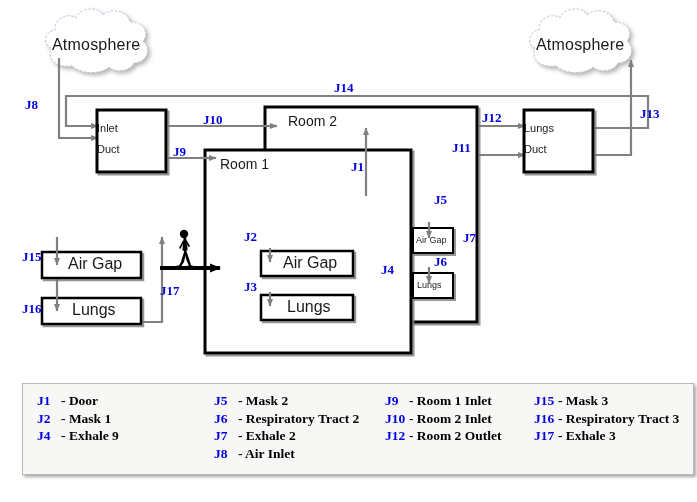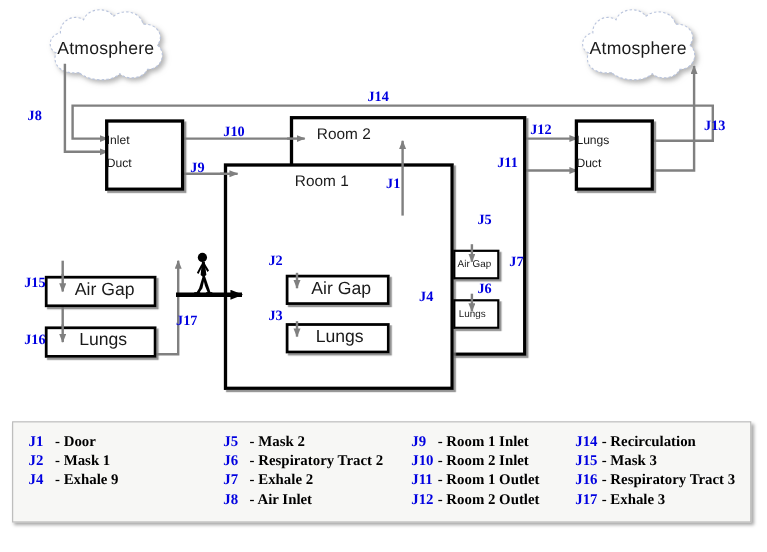--- a/index.html
+++ b/index.html
@@ -55,21 +55,21 @@
     position: absolute;
     font-family: "Liberation Serif", serif;
     font-weight: bold;
     font-size: 13px;
     color: #0000E0;
     white-space: nowrap;
   }
   
   #legend {
     position: absolute;
-    left: 11px;
+    left: 22px;
     top: 383px;
     width: 672px;
     height: 92px;
     background: #f7f7f5;
     border: 1px solid #b8b8b8;
     box-sizing: border-box;
     box-shadow: 2px 2px 3px rgba(0,0,0,0.35);
   }
   .legend-cols {
     display: flex;
@@ -230,21 +230,21 @@
 
   <div class="node-label cloud-label" style="left:52px; top:36px;">Atmosphere</div>
   <div class="node-label cloud-label" style="left:536px; top:36px;">Atmosphere</div>
 
   <div class="node-label duct-label" style="left:97px; top:119px; width:69px;">Inlet</div>
   <div class="node-label duct-label" style="left:97px; top:140px; width:69px;">Duct</div>
   <div class="node-label duct-label" style="left:524px; top:119px; width:69px;">Lungs</div>
   <div class="node-label duct-label" style="left:524px; top:140px; width:69px;">Duct</div>
 
   <div class="node-label room-label" style="left:288px; top:113px;">Room 2</div>
-  <div class="node-label room-label" style="left:220px; top:156px;margin-left:48px;">Room 1</div>
+  <div class="node-label room-label" style="left:220px; top:156px;">Room 1</div>
 
   <div class="node-label box-label" style="left:283px; top:254px;">Air Gap</div>
   <div class="node-label box-label" style="left:287px; top:298px;">Lungs</div>
 
   <div class="node-label mini-box-label" style="left:416px; top:235px;">Air Gap</div>
   <div class="node-label mini-box-label" style="left:417px; top:280px;">Lungs</div>
 
   <div class="node-label box-label" style="left:68px; top:255px;">Air Gap</div>
   <div class="node-label box-label" style="left:72px; top:301px;">Lungs</div>
 
@@ -306,35 +306,27 @@
       <div class="legend-col c3">
         <div class="legend-row">
           <span class="jid">J9</span><span class="dash">-</span>
           <span>Room 1 Inlet</span>
         </div>
         <div class="legend-row">
           <span class="jid">J10</span><span class="dash">-</span>
           <span>Room 2 Inlet</span>
         </div>
         <div class="legend-row">
-          <span class="jid">J11</span><span class="dash">-</span>
-          <span>Room 1 Outlet</span>
-        </div>
-        <div class="legend-row">
           <span class="jid">J12</span><span class="dash">-</span>
           <span>Room 2 Outlet</span>
         </div>
       </div>
 
       <div class="legend-col c4">
         <div class="legend-row">
-          <span class="jid">J14</span><span class="dash">-</span>
-          <span>Recirculation</span>
-        </div>
-        <div class="legend-row">
           <span class="jid">J15</span><span class="dash">-</span>
           <span>Mask 3</span>
         </div>
         <div class="legend-row">
           <span class="jid">J16</span><span class="dash">-</span>
           <span>Respiratory Tract 3</span>
         </div>
         <div class="legend-row">
           <span class="jid">J17</span><span class="dash">-</span>
           <span>Exhale 3</span>

